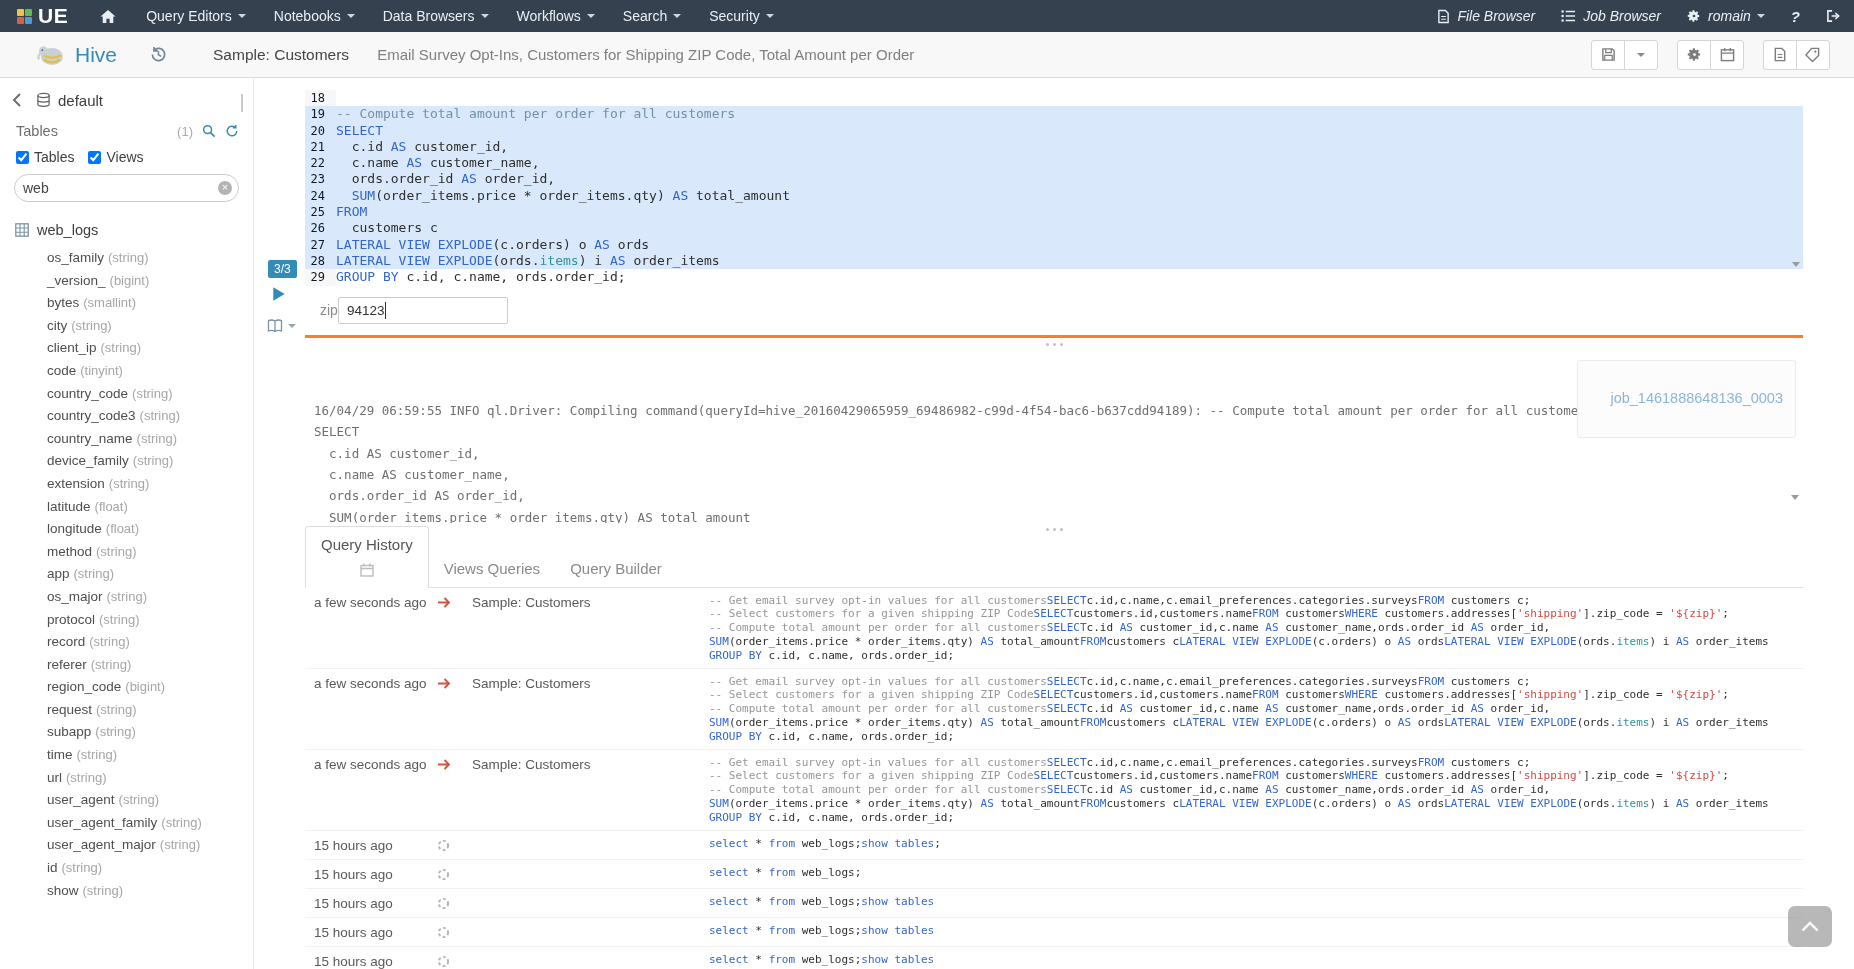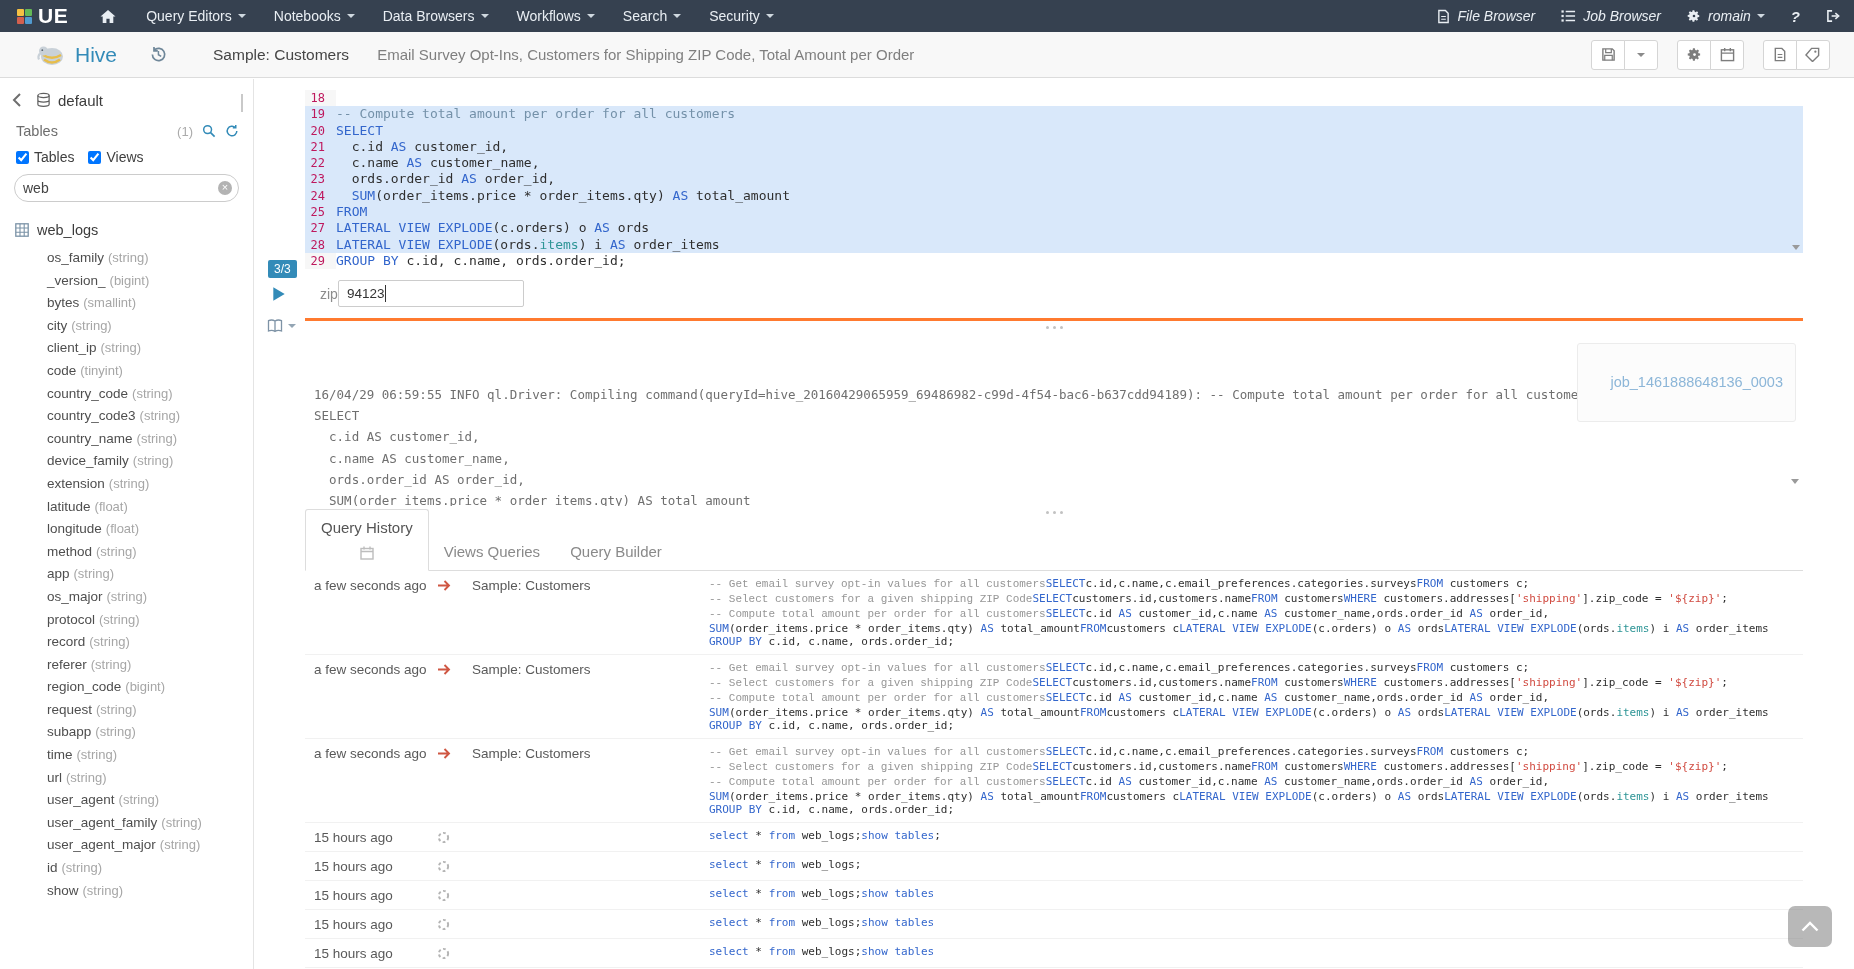--- a/index.html
+++ b/index.html
@@ -60,41 +60,41 @@
   .cols { list-style:none; margin-top:5px; }
   .cols li { height:22.6px; line-height:22.6px; padding-left:47px; font-size:13.5px; color:#4e4e4e; white-space:nowrap; overflow:hidden; cursor:pointer; }
   .col-type { color:#a6a6a6; margin-left:4px; font-size:13px; }
 
   
   .main { position:absolute; top:79px; left:254px; right:0; bottom:0; background:#fff; overflow:hidden; }
 
   .editor-zone { position:relative; margin:11px 51px 0 51px; }
   .ed-line { display:flex; height:16.3px; font-family:"DejaVu Sans Mono",monospace; font-size:13px; line-height:16.3px; white-space:pre; }
   .ed-line.sel { background:#d9e8fa; }
-  .ln { flex:none; width:31px; text-align:right; padding-right:11px; color:#be185d; font-size:12px; background:#f7f7f7; }
+  .ln { flex:none; width:31px; text-align:right; padding-right:11px; color:#0f172a; font-size:12px; background:#f7f7f7; }
   .ed-line.sel .ln { background:transparent; }
   .code { flex:1; color:#2f2f2f; }
   .tk-kw { color:#3366cc; }
   .tk-plain { color:#2f2f2f; }
   .editor-zone .tk-comment { color:#7491a9; }
   .tk-string { color:#d14b41; }
   .tk-builtin { color:#2e9596; }
-  .history .tk-comment { color:#969696;font-family:Liberation Mono, monospace; }
+  .history .tk-comment { color:#969696; }
   .down-tri { width:0; height:0; border-left:4px solid transparent; border-right:4px solid transparent; border-top:5px solid #9a9a9a; }
   .ed-scroll-down { position:absolute; right:3px; bottom:3px; cursor:pointer; }
 
   .result-badge { position:absolute; left:14px; top:181px; background:#338bb8; color:#fff; font-size:12px; padding:2px 6px; border-radius:2px; z-index:5; }
   .play-btn { position:absolute; left:18px; top:207px; display:flex; border:none; background:none; cursor:pointer; }
   .book-btn { position:absolute; left:13px; top:240px; display:flex; align-items:center; gap:3px; cursor:pointer; }
   .book-btn .caret { border-top-color:#93a5b4; margin-left:2px; }
 
   .vars-row { display:flex; align-items:center; margin:11px 0 0 66px; }
   .var-label { color:#8c8c8c; font-size:14px; }
   .var-input-wrap { position:relative; }
-  .var-input { width:186px; height:27px; border:1px solid #ccc; border-radius:2px; padding:0 8px; font-size:13.5px; color:#333; outline:none; font-family:"Liberation Sans",sans-serif; }
+  .var-input { width:170px; height:27px; border:1px solid #ccc; border-radius:2px; padding:0 8px; font-size:13.5px; color:#333; outline:none; font-family:"Liberation Sans",sans-serif; }
   .text-cursor { position:absolute; left:47px; top:5px; width:1px; height:17px; background:#333; }
 
   .progress { height:3px; background:#ff7a2f; margin:11px 51px 0 51px; }
 
   .resize-handle { height:13px; display:flex; align-items:center; justify-content:center; cursor:row-resize; }
   .resize-handle .dot { width:3px; height:3px; border-radius:50%; background:#c2c2c2; margin:0 2px; }
 
   .log { position:relative; margin:0 51px; height:172px; padding:7px 0 0 9px; font-family:"DejaVu Sans Mono",monospace; font-size:12.5px; line-height:21.3px; color:#6f6f6f; white-space:pre; overflow:hidden; }
   .job-panel { position:absolute; top:9px; right:7px; background:#fcfcfc; border:1px solid #ececec; border-radius:3px; padding:6px 12px; font-family:"Liberation Sans",sans-serif; }
   .job-link { color:#8cb6d8; font-size:14.5px; }
@@ -384,20 +384,21 @@
   <div class="editor-zone">
     <div id="editor-lines">
         <div class="ed-line"><span class="ln">18</span><span class="code"></span></div>
         <div class="ed-line sel"><span class="ln">19</span><span class="code"><span class="tk-comment">-- Compute total amount per order for all customers</span></span></div>
         <div class="ed-line sel"><span class="ln">20</span><span class="code"><span class="tk-kw">SELECT</span></span></div>
         <div class="ed-line sel"><span class="ln">21</span><span class="code"><span class="tk-plain">  c.id </span><span class="tk-kw">AS</span><span class="tk-plain"> customer_id,</span></span></div>
         <div class="ed-line sel"><span class="ln">22</span><span class="code"><span class="tk-plain">  c.name </span><span class="tk-kw">AS</span><span class="tk-plain"> customer_name,</span></span></div>
         <div class="ed-line sel"><span class="ln">23</span><span class="code"><span class="tk-plain">  ords.order_id </span><span class="tk-kw">AS</span><span class="tk-plain"> order_id,</span></span></div>
         <div class="ed-line sel"><span class="ln">24</span><span class="code"><span class="tk-plain">  </span><span class="tk-kw">SUM</span><span class="tk-plain">(order_items.price * order_items.qty) </span><span class="tk-kw">AS</span><span class="tk-plain"> total_amount</span></span></div>
         <div class="ed-line sel"><span class="ln">25</span><span class="code"><span class="tk-kw">FROM</span></span></div>
+        <div class="ed-line sel"><span class="ln">26</span><span class="code"><span class="tk-plain">  customers c</span></span></div>
         <div class="ed-line sel"><span class="ln">27</span><span class="code"><span class="tk-kw">LATERAL VIEW EXPLODE</span><span class="tk-plain">(c.orders) o </span><span class="tk-kw">AS</span><span class="tk-plain"> ords</span></span></div>
         <div class="ed-line sel"><span class="ln">28</span><span class="code"><span class="tk-kw">LATERAL VIEW EXPLODE</span><span class="tk-plain">(ords.</span><span class="tk-builtin">items</span><span class="tk-plain">) i </span><span class="tk-kw">AS</span><span class="tk-plain"> order_items</span></span></div>
         <div class="ed-line"><span class="ln">29</span><span class="code"><span class="tk-kw">GROUP BY</span><span class="tk-plain"> c.id, c.name, ords.order_id;</span></span></div>
       </div>
     <a class="ed-scroll-down"><span class="down-tri"></span></a>
   </div>
 
   <span class="result-badge">3/3</span>
   <button class="play-btn">
     <span>

